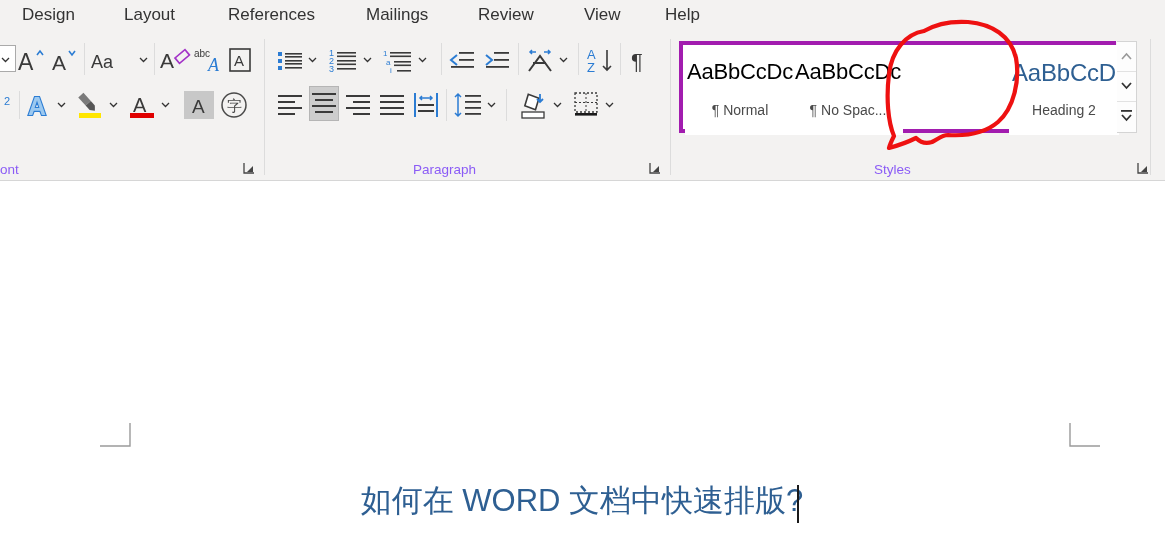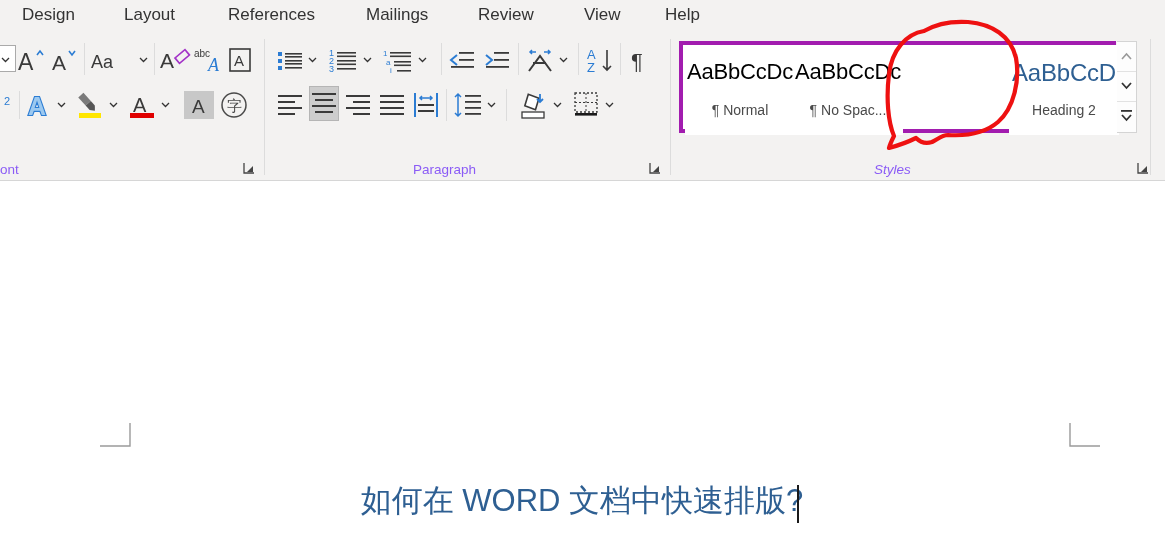--- a/index.html
+++ b/index.html
@@ -389,21 +389,21 @@
       <path d="M2 4 L5.5 7.5 L9 4" stroke="#333" stroke-width="1.3" fill="none"></path>
     </svg>
 
     <div class="group-label" style="left:413px;">Paragraph</div>
     <svg class="dialog-launcher" style="left:648px;" viewBox="0 0 14 14">
       <path d="M2 2 L2 12 L12 12" stroke="#444" stroke-width="1.3" fill="none"></path>
       <path d="M11 5 L11 11 L5 11 Z" fill="#444"></path>
     </svg>
     <div class="group-divider" style="left:670px;"></div>
 
-    <div class="group-label" style="left:874px;font-style:italic;">Styles</div>
+    <div class="group-label" style="left:874px;">Styles</div>
     <svg class="dialog-launcher" style="left:1136px;" viewBox="0 0 14 14">
       <path d="M2 2 L2 12 L12 12" stroke="#444" stroke-width="1.3" fill="none"></path>
       <path d="M11 5 L11 11 L5 11 Z" fill="#444"></path>
     </svg>
     <div class="group-divider" style="left:1150px;"></div>
   </div>
 
   <div id="styles-gallery">
     <div class="style-item" style="left:2px;">
       <div class="preview" style="color:#000000;">AaBbCcDc</div>

